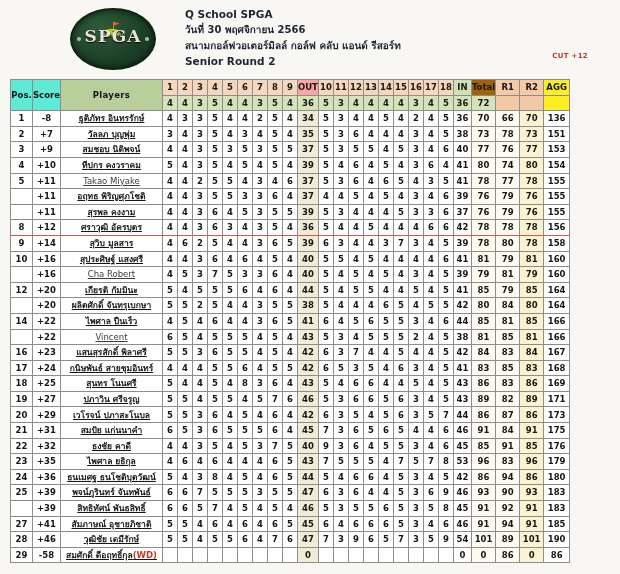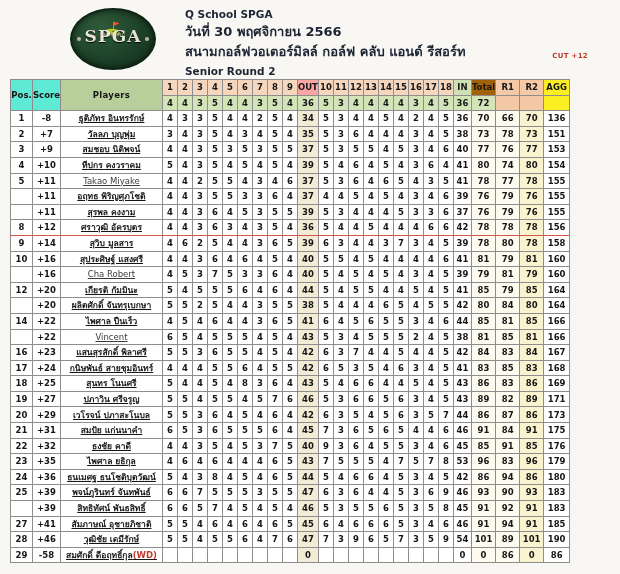--- a/index.html
+++ b/index.html
@@ -37,21 +37,21 @@
     font-size:4px;color:#cfc8b0;letter-spacing:.5px;
   }
   .logo-dot{position:absolute;top:27px;width:4px;height:4px;border-radius:50%;background:#bdb79f;}
   .logo-dot.l{left:5px;} .logo-dot.r{right:5px;}
 
   .titles{position:absolute;left:185px;top:6px;width:330px;}
   .titles div{
     font-size:10.5px;font-weight:bold;color:#1c2433;line-height:1.55;
     white-space:nowrap;
   }
-  .titles .t-thai{font-size:13px;}
+  .titles .t-thai{font-size:10px;}
 
   .cut-note{
     position:absolute;right:32px;top:52px;
     font-size:7px;font-weight:bold;color:#c0392b;letter-spacing:.3px;
   }
 
   
   table.board{
     position:absolute;left:10px;top:79px;
     border-collapse:collapse;

